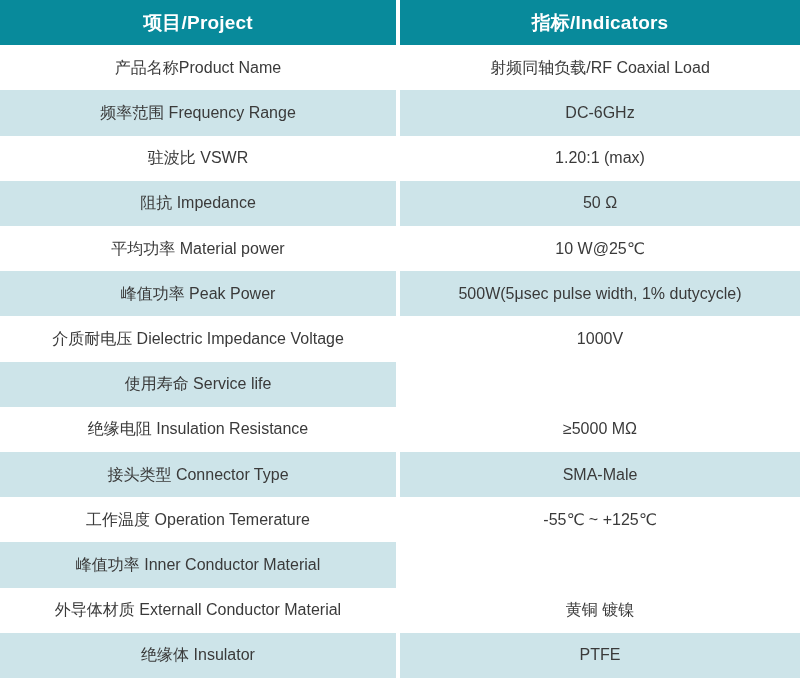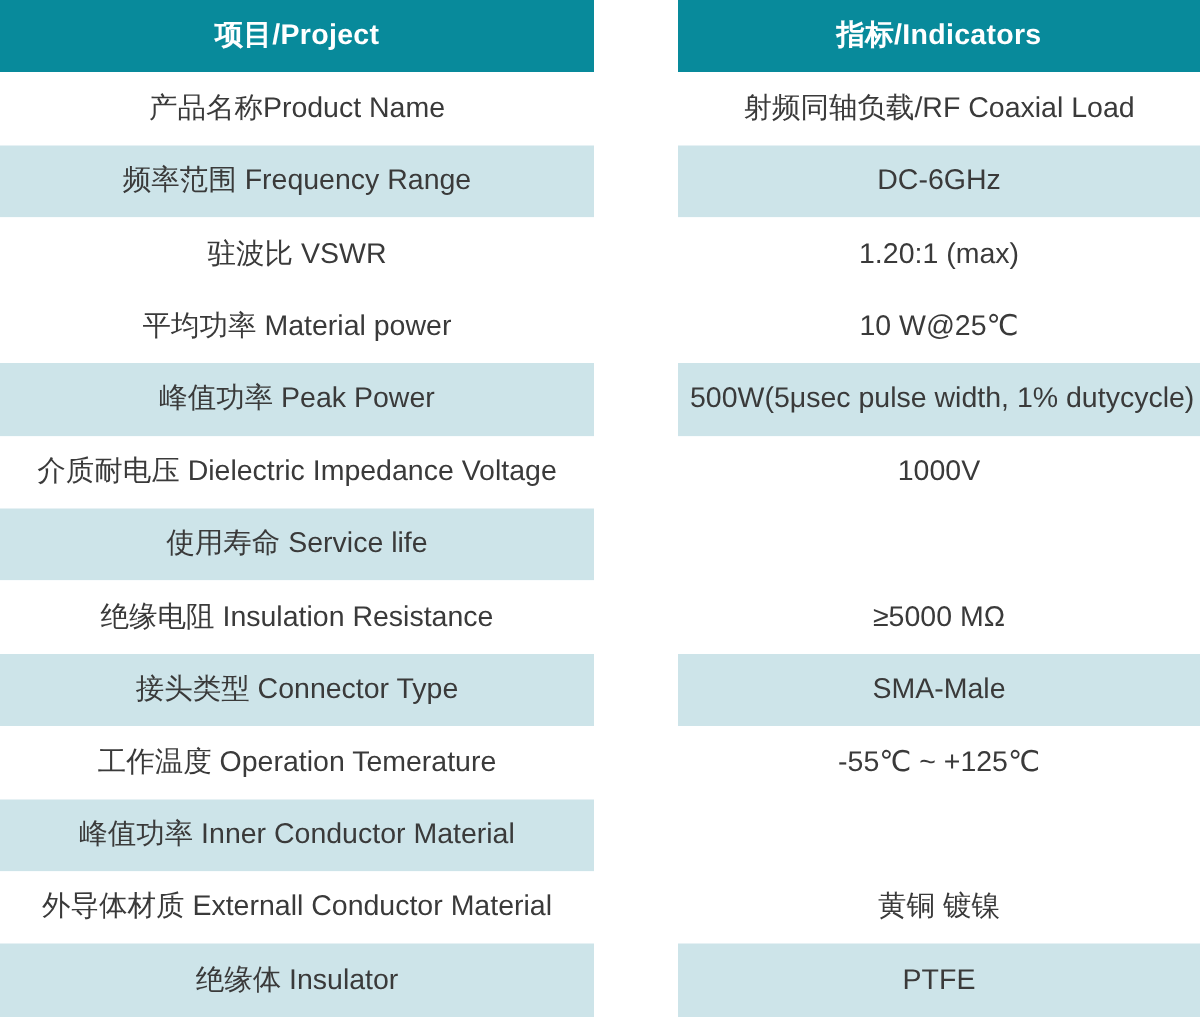--- a/index.html
+++ b/index.html
@@ -18,38 +18,37 @@
     height: 678px;
     display: flex;
     flex-direction: column;
     background: #ffffff;
   }
   .row {
     display: flex;
     flex: 1 1 0;
     min-height: 0;
     background: #ffffff;
-    gap: 26px;
   }
   .row.alt .cell { background: #cde4e9; }
   .row.plain .cell { background: #ffffff; }
   .row.header-row .cell {
     background: #088a9b;
     color: #ffffff;
     font-weight: bold;
     font-size: 19px;
     letter-spacing: 0.2px;
   }
   .cell {
     display: flex;
     align-items: center;
     justify-content: center;
     text-align: center;
     color: #3a3a3a;
-    font-size: 19px;
+    font-size: 16px;
     line-height: 1.25;
     padding: 0 8px;
     box-sizing: border-box;
     white-space: nowrap;
   }
   .cell-project {
     width: 396px;
     flex: 0 0 396px;
   }
   .divider {
@@ -84,20 +83,25 @@
     <div class="divider"></div>
     <div class="cell cell-indicator">DC-6GHz</div>
   </div>
 
   <div class="row plain">
     <div class="cell cell-project">驻波比 VSWR</div>
     <div class="divider"></div>
     <div class="cell cell-indicator">1.20:1 (max)</div>
   </div>
 
+  <div class="row alt">
+    <div class="cell cell-project">阻抗 Impedance</div>
+    <div class="divider"></div>
+    <div class="cell cell-indicator">50 Ω</div>
+  </div>
 
   <div class="row plain">
     <div class="cell cell-project">平均功率 Material power</div>
     <div class="divider"></div>
     <div class="cell cell-indicator">10 W@25℃</div>
   </div>
 
   <div class="row alt">
     <div class="cell cell-project">峰值功率 Peak Power</div>
     <div class="divider"></div>

